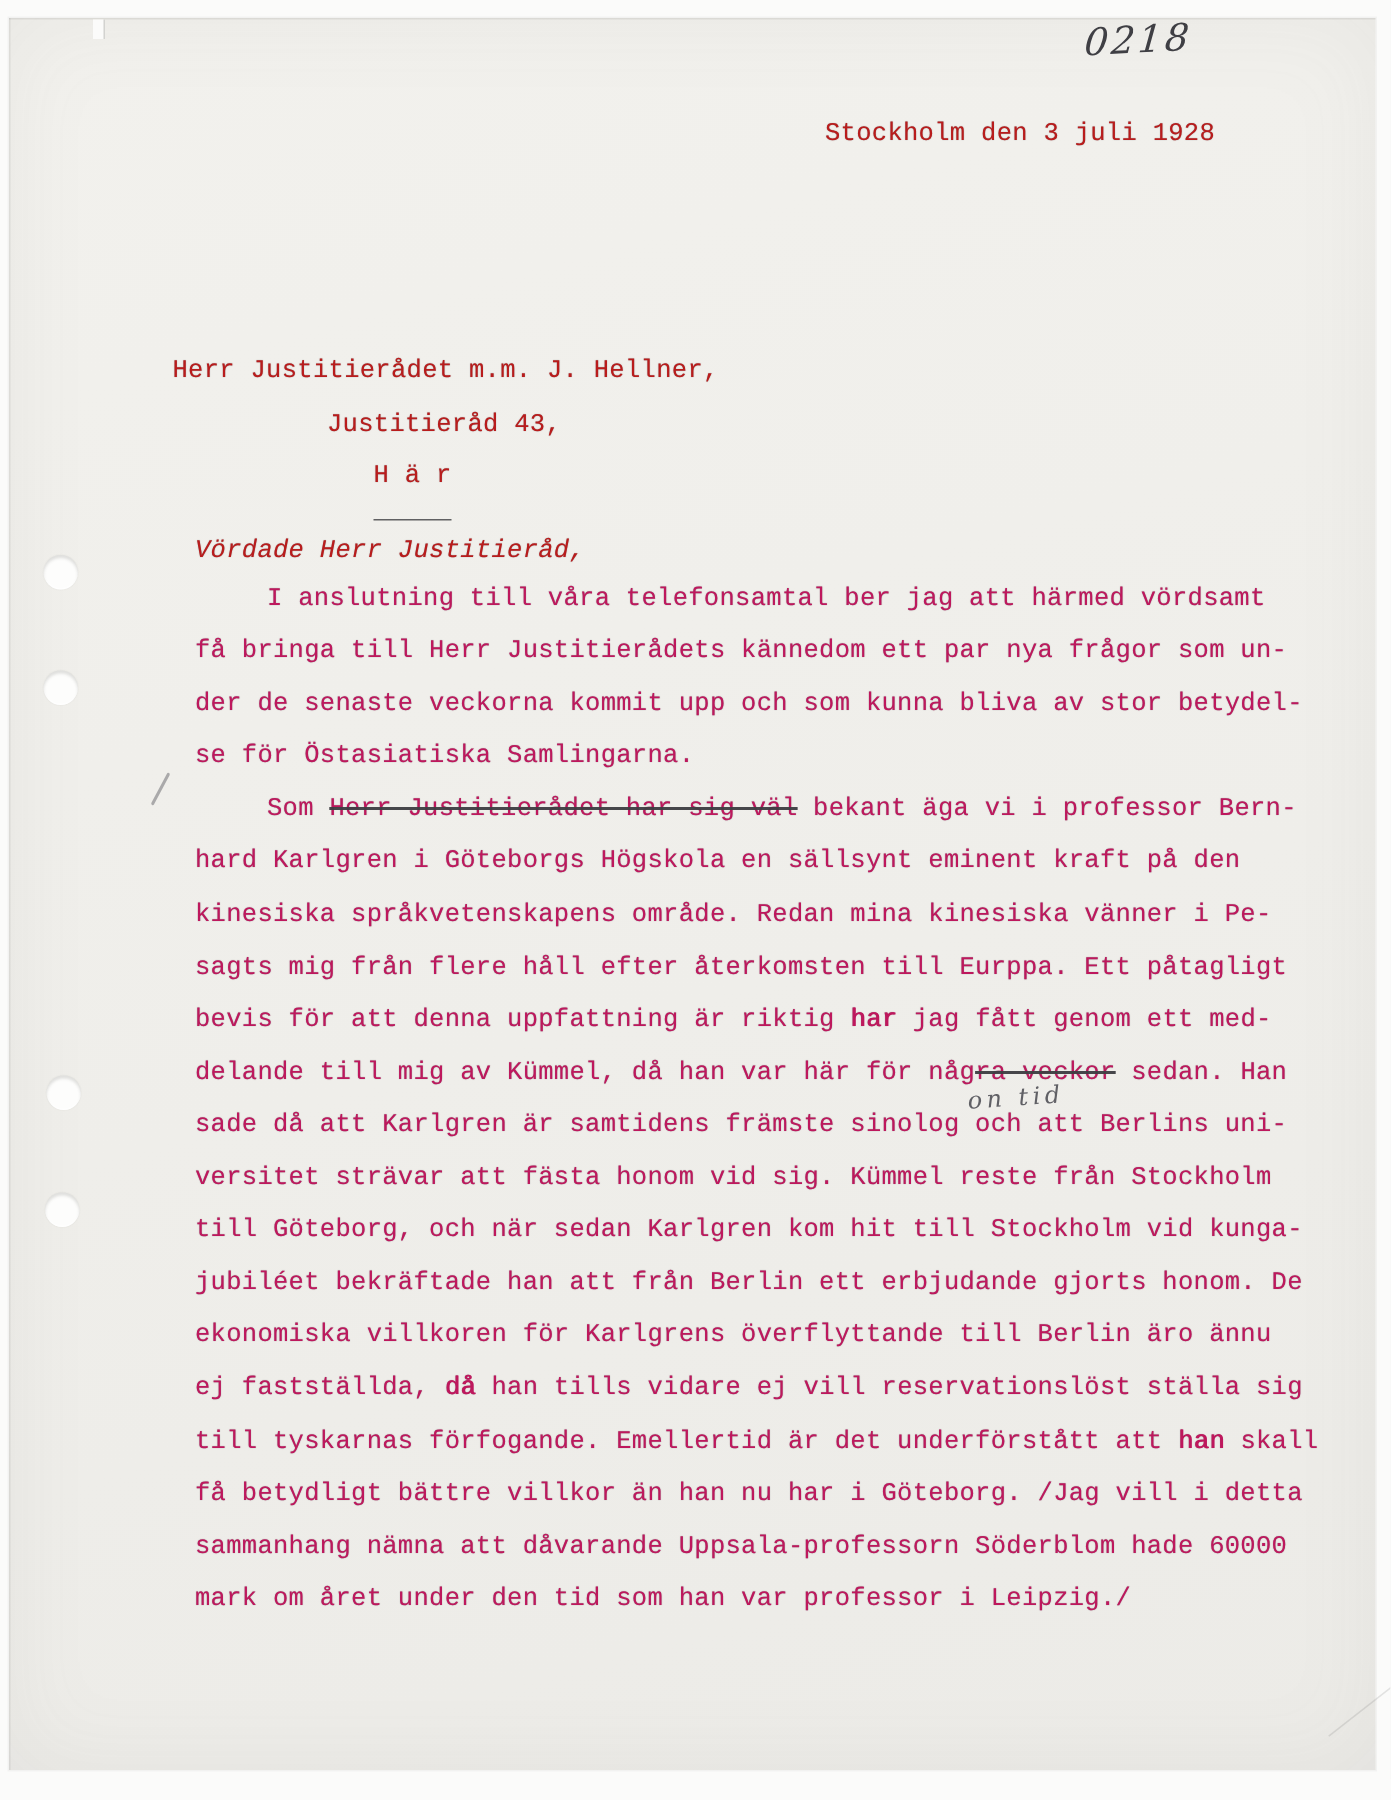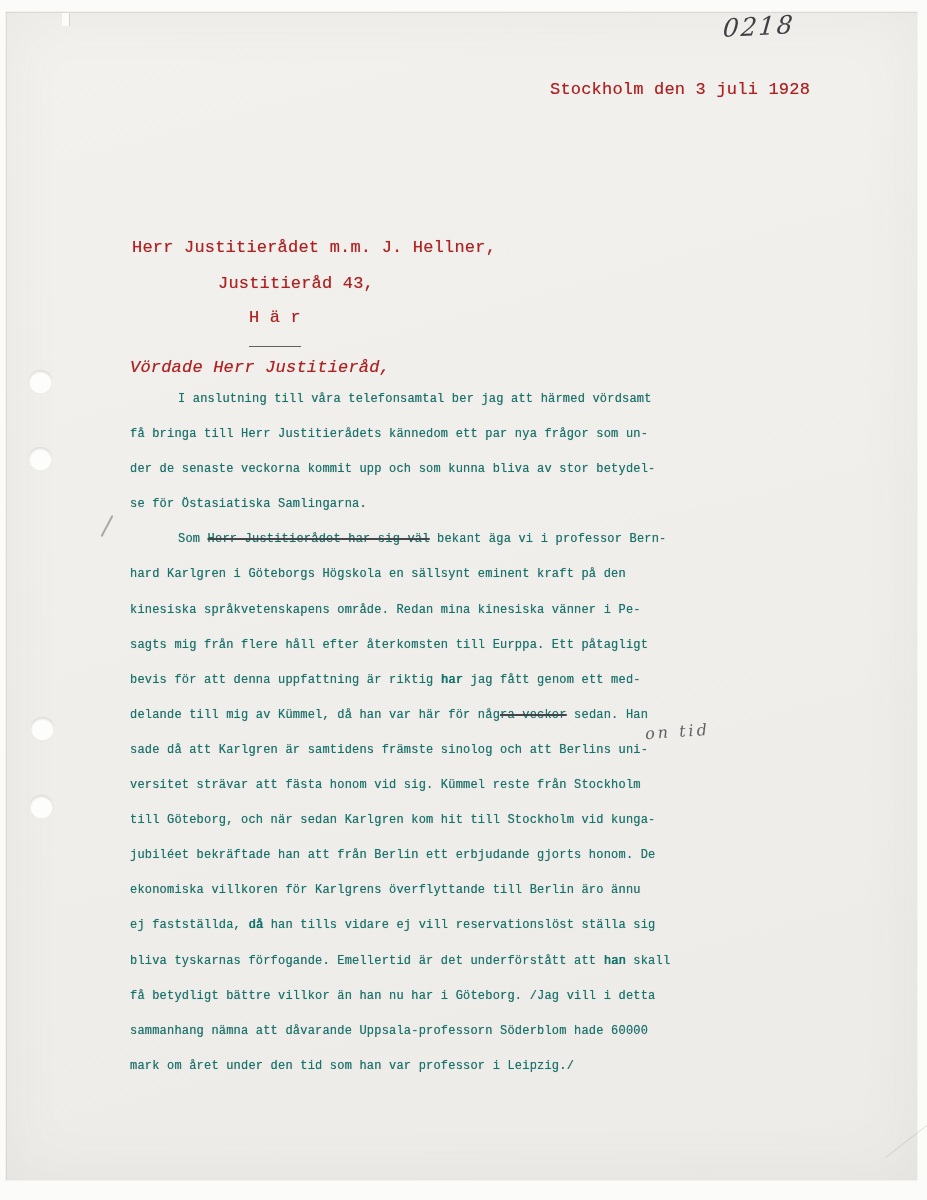--- a/index.html
+++ b/index.html
@@ -38,22 +38,22 @@
     font-family:"DejaVu Serif","Liberation Serif",serif;
     font-style:italic;
     font-size:25px;
     color:#3f3f44;
     transform:rotate(-3deg) skewX(-8deg);
     letter-spacing:2px;
   }
   .letter-body{position:absolute;left:130px;top:382px;width:790px;}
   .tline{
     height:35.1px;line-height:35.1px;white-space:pre;
-    font-size:12px;letter-spacing:0.2px;
-    color:#0f766e;text-shadow:0 0 0.7px rgba(70,70,75,0.55);
+    font-size:17px;letter-spacing:0.2px;
+    color:#be185d;text-shadow:0 0 0.7px rgba(70,70,75,0.55);
   }
   .tline.indent{padding-left:48px;}
   .strike{text-decoration:line-through;text-decoration-thickness:1.6px;text-decoration-color:rgba(62,62,66,0.9);}
   .overtyped{text-shadow:0.6px 0 0 currentColor,0 0 0.7px rgba(70,70,75,0.55);}
 
   .hand-insert{
     position:absolute;
     left:645px;top:722px;
     font-family:"DejaVu Serif","Liberation Serif",serif;
     font-style:italic;
@@ -95,21 +95,21 @@
   <div class="hole hole1"></div>
   <div class="hole hole2"></div>
   <div class="hole hole3"></div>
   <div class="hole hole4"></div>
 
   <div class="handnum">0218</div>
 
   <div class="typed" style="left:550px;top:80px;">Stockholm den 3 juli 1928</div>
 
   <div>
-    <div class="typed" style="left:132px;top:238px;">Herr Justitierådet m.m. J. Hellner,</div>
+    <div class="typed" style="left:115px;top:238px;">Herr Justitierådet m.m. J. Hellner,</div>
     <div class="typed" style="left:218px;top:274px;">Justitieråd 43,</div>
     <div class="typed underlined" style="left:249px;top:308px;">H ä r</div>
   </div>
 
   <div class="typed" style="left:130px;top:358px;font-style:italic;">Vördade Herr Justitieråd,</div>
 
   <div class="letter-body">
       <div class="tline indent"><span>I anslutning till våra telefonsamtal ber jag att härmed vördsamt</span></div>
       <div class="tline"><span>få bringa till Herr Justitierådets kännedom ett par nya frågor som un-</span></div>
       <div class="tline"><span>der de senaste veckorna kommit upp och som kunna bliva av stor betydel-</span></div>
@@ -119,21 +119,21 @@
       <div class="tline"><span>kinesiska språkvetenskapens område. Redan mina kinesiska vänner i Pe-</span></div>
       <div class="tline"><span>sagts mig från flere håll efter återkomsten till Eurppa. Ett påtagligt</span></div>
       <div class="tline"><span>bevis för att denna uppfattning är riktig </span><span class="overtyped">har</span><span> jag fått genom ett med-</span></div>
       <div class="tline"><span>delande till mig av Kümmel, då han var här för någ</span><span class="strike">ra veckor</span><span> sedan. Han</span></div>
       <div class="tline"><span>sade då att Karlgren är samtidens främste sinolog och att Berlins uni-</span></div>
       <div class="tline"><span>versitet strävar att fästa honom vid sig. Kümmel reste från Stockholm</span></div>
       <div class="tline"><span>till Göteborg, och när sedan Karlgren kom hit till Stockholm vid kunga-</span></div>
       <div class="tline"><span>jubiléet bekräftade han att från Berlin ett erbjudande gjorts honom. De</span></div>
       <div class="tline"><span>ekonomiska villkoren för Karlgrens överflyttande till Berlin äro ännu</span></div>
       <div class="tline"><span>ej fastställda, </span><span class="overtyped">då</span><span> han tills vidare ej vill reservationslöst ställa sig</span></div>
-      <div class="tline"><span>bliva tyskarnas förfogande. Emellertid är det underförstått att </span><span class="overtyped">han</span><span> skall</span></div>
+      <div class="tline"><span>till tyskarnas förfogande. Emellertid är det underförstått att </span><span class="overtyped">han</span><span> skall</span></div>
       <div class="tline"><span>få betydligt bättre villkor än han nu har i Göteborg. /Jag vill i detta</span></div>
       <div class="tline"><span>sammanhang nämna att dåvarande Uppsala-professorn Söderblom hade 60000</span></div>
       <div class="tline"><span>mark om året under den tid som han var professor i Leipzig./</span></div>
     </div>
 
   <div class="hand-insert">on tid</div>
 
   <div class="pencil-mark"></div>
 </div>
 

